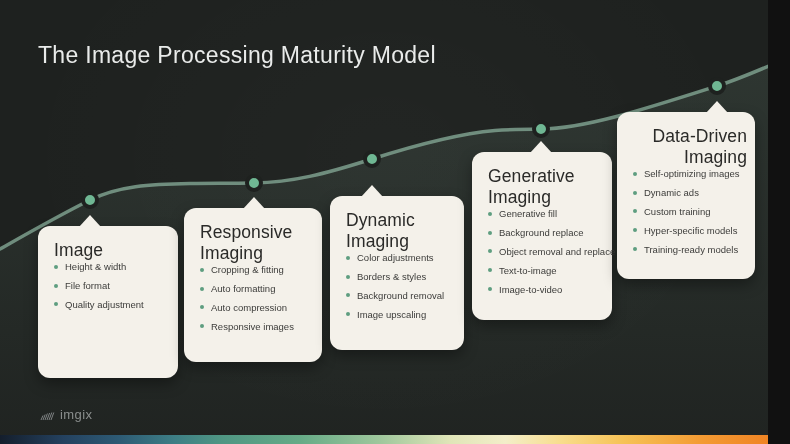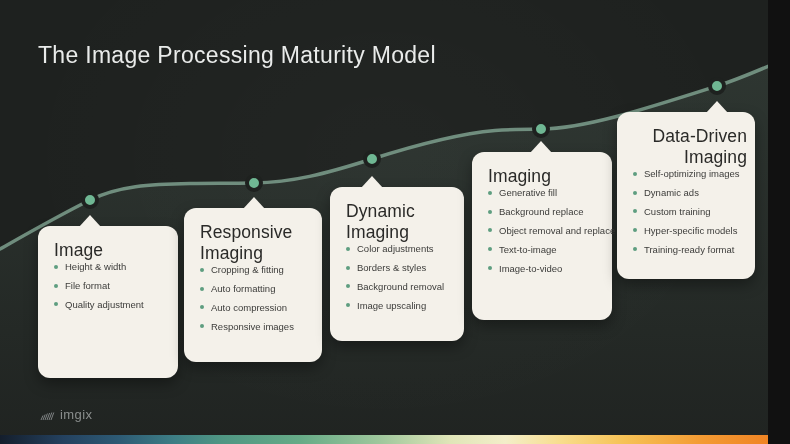--- a/index.html
+++ b/index.html
@@ -129,21 +129,21 @@
           <span class="b-dot"></span>
           <span class="b-text">Auto compression</span>
         </li>
         <li>
           <span class="b-dot"></span>
           <span class="b-text">Responsive images</span>
         </li>
       </ul>
   </section>
 
-  <section class="card" style="left:330px;top:187px;width:134px;height:154px;">
+  <section class="card" style="left:330px;top:196px;width:134px;height:154px;">
     <div class="tail" style="left:31px"></div>
     <h2>
       <span>Dynamic</span>
       <span>Imaging</span>
     </h2>
     <ul class="bullets">
         <li>
           <span class="b-dot"></span>
           <span class="b-text">Color adjustments</span>
         </li>
@@ -158,20 +158,21 @@
         <li>
           <span class="b-dot"></span>
           <span class="b-text">Image upscaling</span>
         </li>
       </ul>
   </section>
 
   <section class="card" style="left:472px;top:152px;width:140px;height:168px;">
     <div class="tail" style="left:58px"></div>
     <h2>
+      <span>Generative</span>
       <span>Imaging</span>
     </h2>
     <ul class="bullets">
         <li>
           <span class="b-dot"></span>
           <span class="b-text">Generative fill</span>
         </li>
         <li>
           <span class="b-dot"></span>
           <span class="b-text">Background replace</span>
@@ -209,21 +210,21 @@
         <li>
           <span class="b-dot"></span>
           <span class="b-text">Custom training</span>
         </li>
         <li>
           <span class="b-dot"></span>
           <span class="b-text">Hyper-specific models</span>
         </li>
         <li>
           <span class="b-dot"></span>
-          <span class="b-text">Training-ready format</span>
+          <span class="b-text">Training-ready models</span>
         </li>
       </ul>
   </section>
 
   <div class="logo">
     <svg width="16" height="12" viewBox="0 0 16 12">
       <path d="M1 11 L3 6.5 M3 11 L5.2 5.5 M5 11 L7.4 4.5 M7 11 L9.6 4 M9 11 L11.8 3.5 M11 11 L13.8 3.5" stroke="#7e8283" stroke-width="1" fill="none"></path>
     </svg>
     <span class="logo-text">imgix</span>
   </div>

